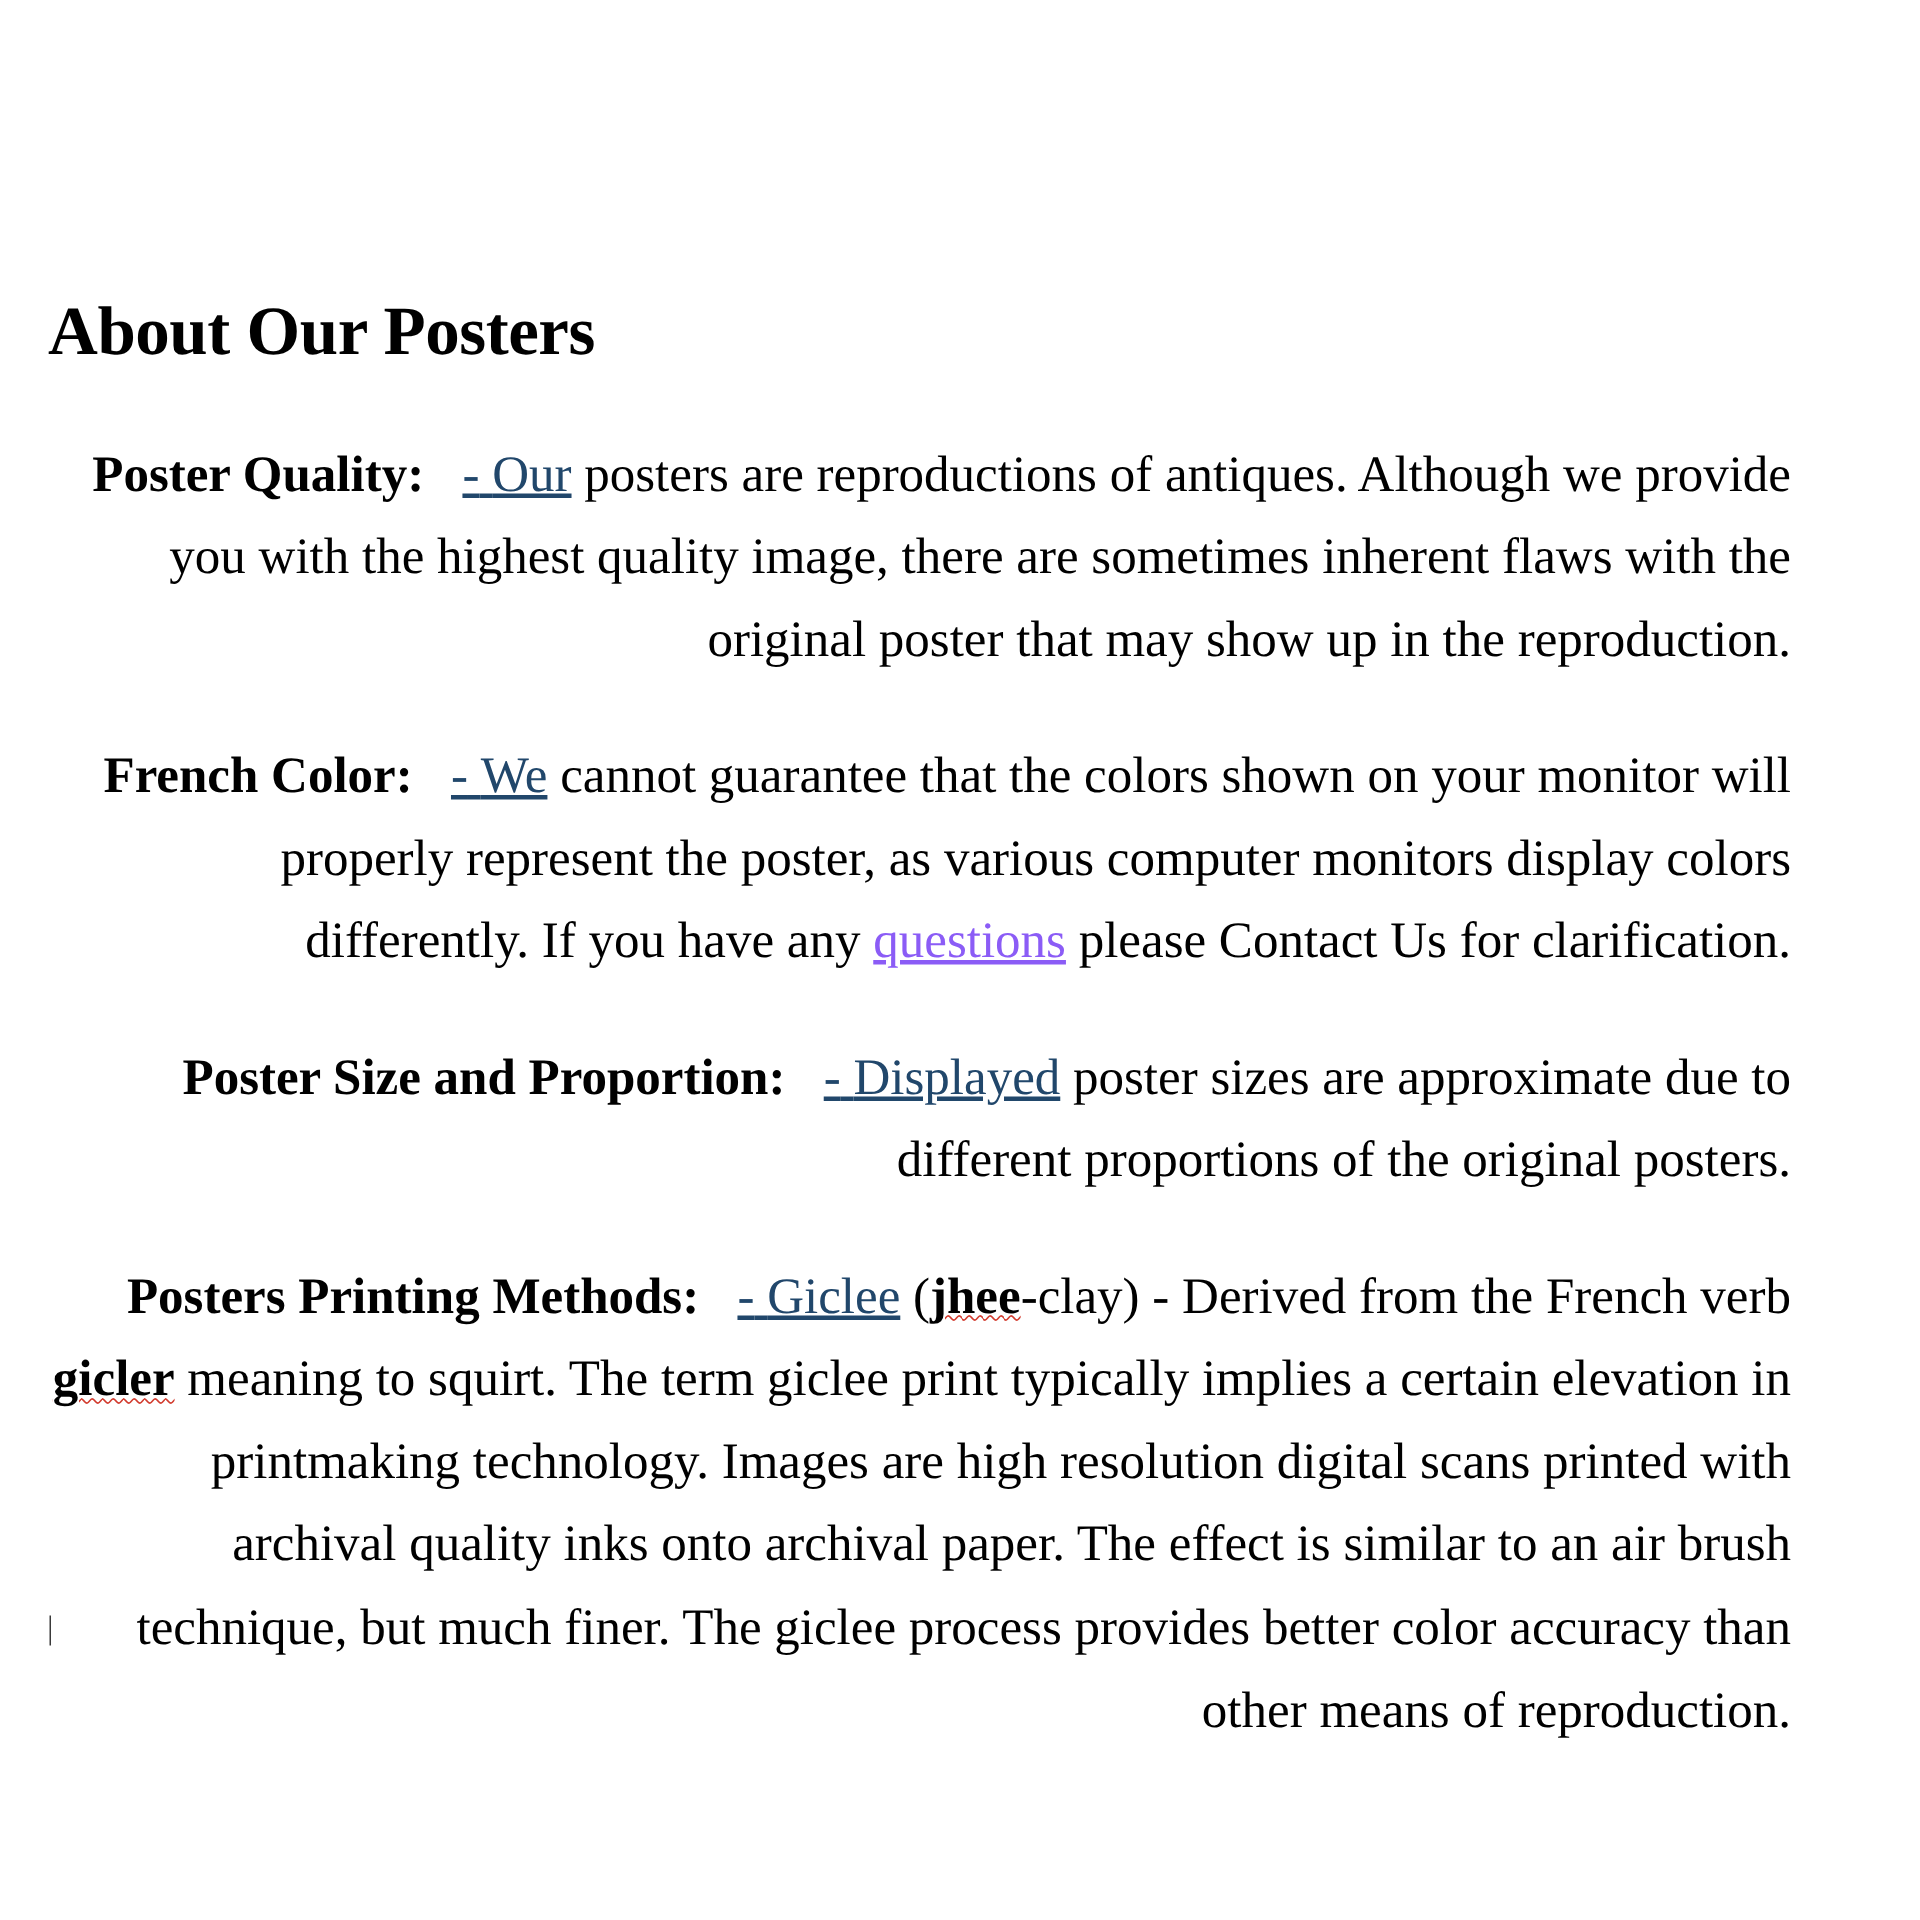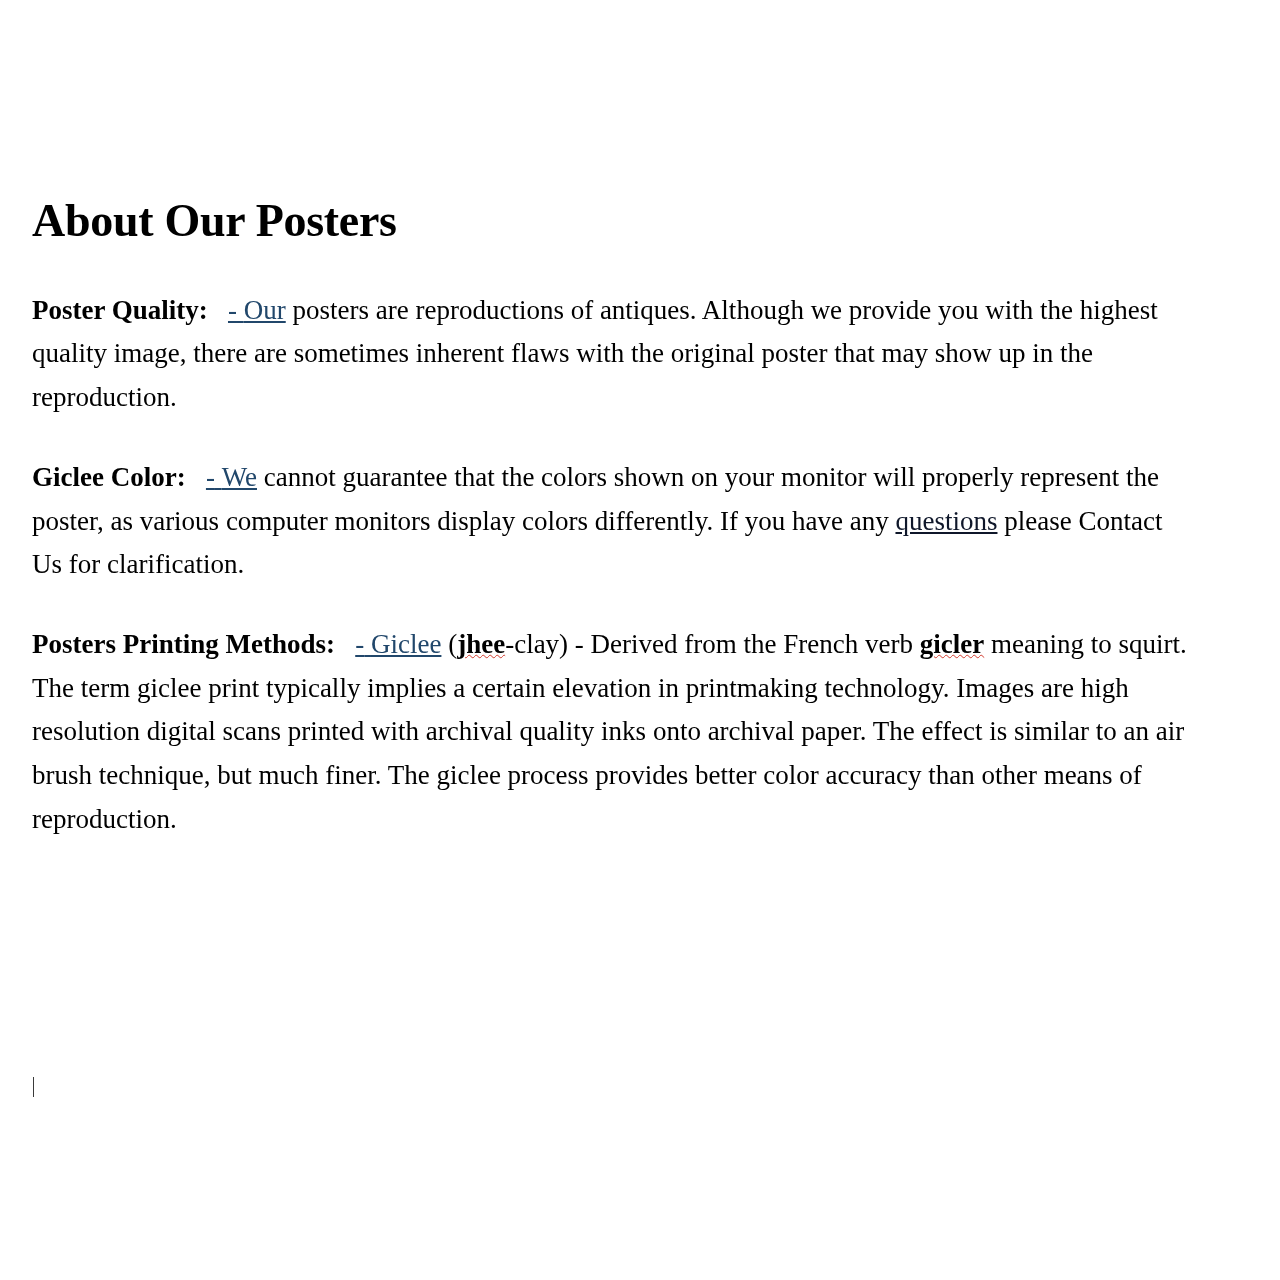--- a/index.html
+++ b/index.html
@@ -24,33 +24,33 @@
   }
   .doc-title {
     font-family: "Liberation Serif", serif;
     font-size: 46px;
     font-weight: bold;
     letter-spacing: -0.3px;
     margin: 0 0 42px 0;
     line-height: 1.1;
   }
   .para {
-    font-size: 27px;
+    font-size: 34px;
     line-height: 1.62;
     margin: 0 0 36px 0;
-    text-align: left;
+    text-align: right;
   }
   .para:last-of-type {
     margin-bottom: 0;
   }
   .lead {
     font-weight: bold;
   }
   .link {
-    color: #0f172a;
+    color: #8b5cf6;
     text-decoration: underline;
     font-family: Liberation Serif, serif;
   }
   .dash-link {
     color: #21476b;
     text-decoration: underline;
   }
   .spell-red {
     text-decoration: underline;
     text-decoration-style: wavy;
@@ -78,24 +78,28 @@
 <div class="page">
 
   <h1 class="doc-title">About Our Posters</h1>
 
   <p class="para">
     <span class="lead">Poster Quality:</span>
     <span>&nbsp;&nbsp;</span><span class="dash-link">-</span><span class="dash-link">&nbsp;</span><span class="dash-link">Our</span><span> posters are reproductions of antiques. Although we provide you with the highest quality image, there are sometimes inherent flaws with the original poster that may show up in the reproduction.</span>
   </p>
 
   <p class="para">
-    <span class="lead">Giclee Color:</span>
+    <span class="lead">French Color:</span>
     <span>&nbsp;&nbsp;</span><span class="dash-link">-</span><span class="dash-link">&nbsp;</span><span class="dash-link">We</span><span> cannot guarantee that the colors shown on your monitor will properly represent the poster, as various computer monitors display colors differently. If you have any </span><span class="link">questions</span><span> please Contact Us for clarification.</span>
   </p>
 
+  <p class="para">
+    <span class="lead">Poster Size and Proportion:</span>
+    <span>&nbsp;&nbsp;</span><span class="dash-link">-</span><span class="dash-link">&nbsp;</span><span class="dash-link">Displayed</span><span> poster sizes are approximate due to different proportions of the original posters.</span>
+  </p>
 
   <p class="para">
     <span class="lead">Posters Printing Methods:</span>
     <span>&nbsp;&nbsp;</span><span class="dash-link">-</span><span class="dash-link">&nbsp;</span><span class="dash-link">Giclee</span><span> (</span><span class="spell-red">jhee</span><span>-clay) - Derived from the French verb </span><span class="spell-red">gicler</span><span> meaning to squirt. The term giclee print typically implies a certain elevation in printmaking technology. Images are high resolution digital scans printed with archival quality inks onto archival paper. The effect is </span><span class="grammar-gold">similar to</span><span> an air brush technique, but much finer. The giclee process provides better color accuracy than other means of reproduction.</span>
   </p>
 
   <div class="caret"></div>
 
 </div>
 

